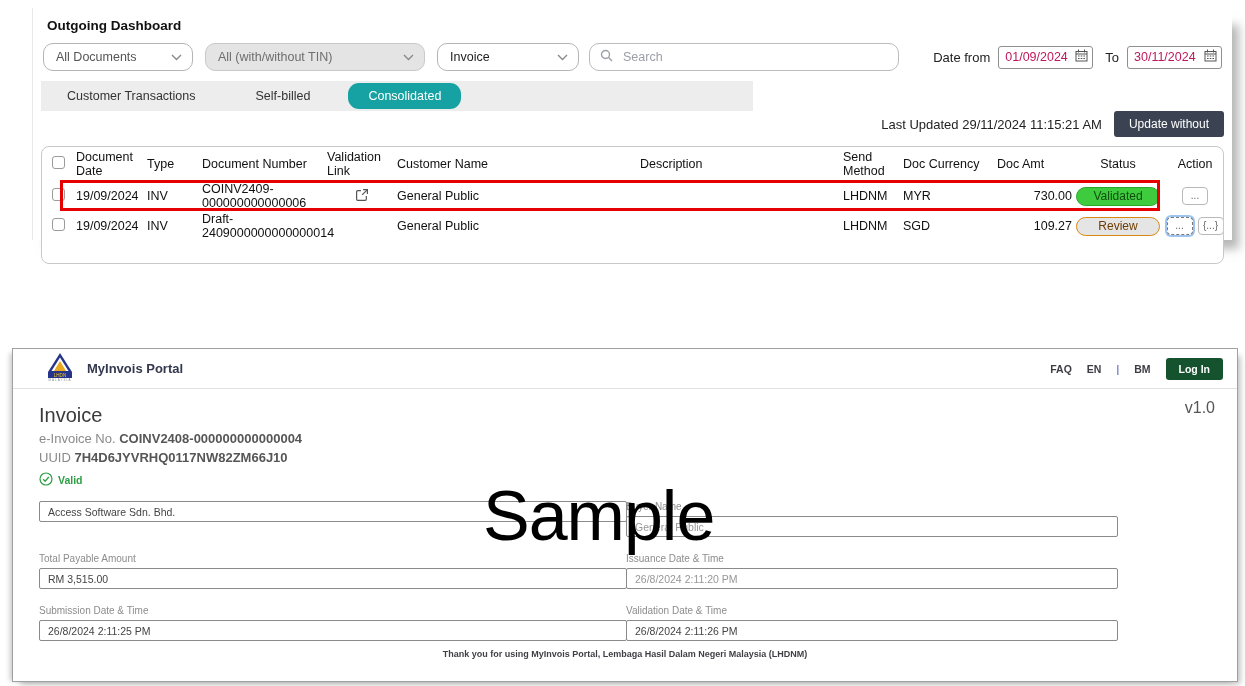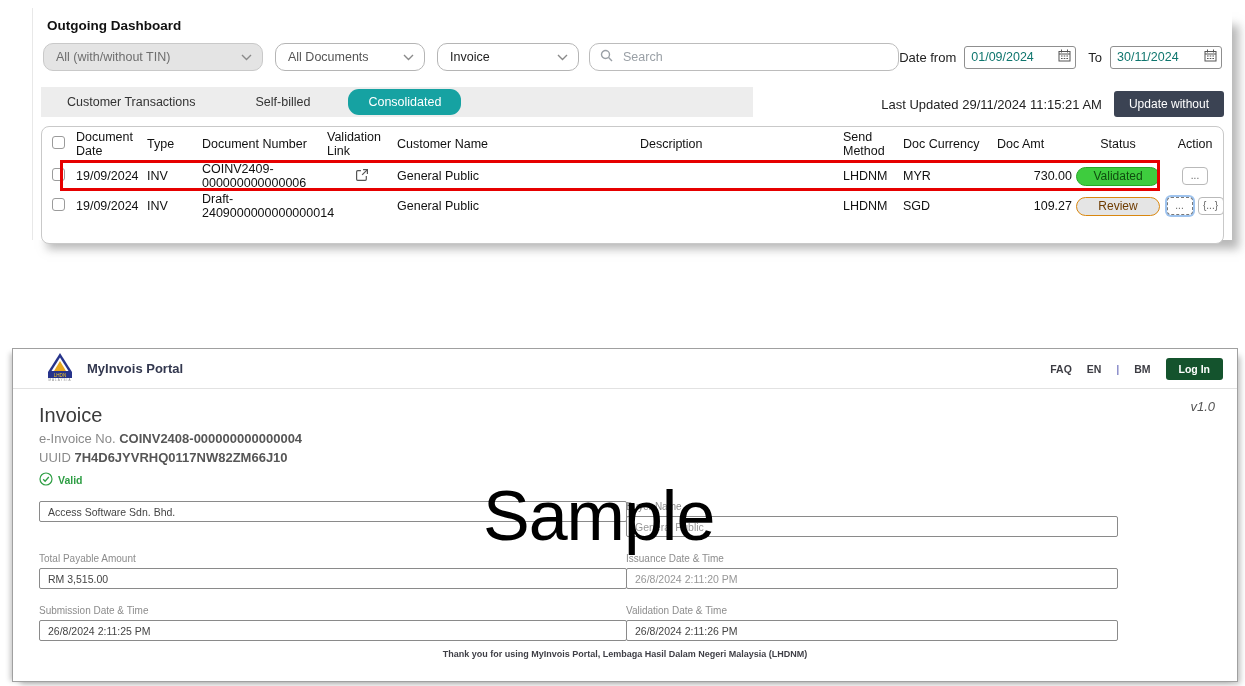--- a/index.html
+++ b/index.html
@@ -30,29 +30,29 @@
 
   .search {
     width:310px; height:28px; border:1px solid #bcbcbc; border-radius:10px;
     display:flex; align-items:center; padding:0 10px; background:#fff;
   }
   .search input { border:none; outline:none; font-size:12.5px; width:100%; margin-left:8px; color:#333; font-family:inherit; background:transparent; }
   .search input::placeholder { color:#9aa0a6; }
 
   .date-group { margin-left:auto; display:flex; align-items:center; font-size:13px; color:#222; padding-right:2px; }
   .date-box {
-    width:112px; height:23px; border:1px solid #8f8f8f; border-radius:3px;
+    width:95px; height:23px; border:1px solid #8f8f8f; border-radius:3px;
     display:flex; align-items:center; justify-content:space-between;
-    padding:0 4px 0 6px; font-size:12.5px; color:#0f766e; background:#fff;
+    padding:0 4px 0 6px; font-size:12.5px; color:#be185d; background:#fff;
   }
   .date-box.first { margin:0 10px 0 8px; }
   .date-box.second { margin-left:8px; }
   .date-to-label { margin-left:2px; }
 
-  .tabs-row { display:flex; align-items:flex-end; margin-top:16px; }
+  .tabs-row { display:flex; align-items:flex-start; margin-top:10px;flex-direction:column; }
   .tab-bar { width:712px; height:30px; background:#ededed; display:flex; align-items:center; }
   .tab { font-size:12.5px; color:#333; cursor:default; }
   .tab-customer { margin-left:26px; }
   .tab-self { margin-left:60px; }
   .tab-active {
     margin-left:38px; background:#16a2a2; color:#fff; padding:6px 20px;
     border-radius:11px; font-size:12.5px; border:none; font-family:inherit;
   }
   .status-area { margin-left:auto; display:flex; align-items:center; }
   .last-updated { font-size:13px; color:#222; margin-right:12px; }
@@ -95,21 +95,21 @@
     position:absolute; left:12px; top:348px; width:1226px; height:334px;
     background:#fff; border:1px solid #a0a0a0;
     box-shadow:-5px 2px 5px -3px rgba(0,0,0,0.22), 5px 5px 6px -3px rgba(0,0,0,0.28);
   }
   .portal-header { height:40px; border-bottom:1px solid #e2e2e2; display:flex; align-items:center; padding:0 14px 0 34px; }
   .brand { font-size:13px; font-weight:bold; color:#33384f; margin-left:14px; }
   .portal-nav { margin-left:auto; display:flex; align-items:center; gap:15px; font-size:10.5px; color:#3c3c43; font-weight:bold; }
   .nav-link { cursor:pointer; }
   .nav-divider { color:#3d42a6; font-weight:normal; }
   .login-btn { background:#14532d; color:#fff; padding:5px 13px; border-radius:3px; font-size:10.5px; border:none; font-family:inherit; font-weight:bold; cursor:pointer; }
-  .version { position:absolute; right:22px; top:50px; font-size:13px; color:#555;font-style:italic; }
+  .version { position:absolute; right:22px; top:50px; font-size:16px; color:#555; }
 
   .invoice-head { padding:15px 0 0 26px; }
   .inv-title { font-size:20px; color:#3a3a3a; }
   .inv-line { font-size:13px; color:#8a8a8a; margin-top:4px; }
   .inv-strong { color:#565656; font-weight:bold; }
   .valid-line { display:flex; align-items:center; gap:5px; margin-top:7px; font-size:10.5px; color:#2e9e44; font-weight:bold; }
 
   .field { position:absolute; }
   .f-label { font-size:10px; color:#8c8c8c; margin-bottom:4px; }
   .f-input {
@@ -133,28 +133,28 @@
     font-size:9px; font-weight:bold; color:#3f3f46;
   }
 </style>
 </head>
 <body>
 
 <div class="dashboard">
   <div class="dash-title">Outgoing Dashboard</div>
 
   <div class="filter-row">
+    <div class="dd dd-docs">
+      <span>All Documents</span>
+      <span><svg width="11" height="7" viewBox="0 0 11 7">
+            <path d="M1 1l4.5 4.5L10 1" fill="none" stroke="#8a8a8a" stroke-width="1.4"></path>
+          </svg></span>
+    </div>
     <div class="dd dd-tin">
       <span>All (with/without TIN)</span>
-      <span><svg width="11" height="7" viewBox="0 0 11 7">
-            <path d="M1 1l4.5 4.5L10 1" fill="none" stroke="#8a8a8a" stroke-width="1.4"></path>
-          </svg></span>
-    </div>
-    <div class="dd dd-docs">
-      <span>All Documents</span>
       <span><svg width="11" height="7" viewBox="0 0 11 7">
             <path d="M1 1l4.5 4.5L10 1" fill="none" stroke="#8a8a8a" stroke-width="1.4"></path>
           </svg></span>
     </div>
     <div class="dd dd-kind">
       <span>Invoice</span>
       <span><svg width="11" height="7" viewBox="0 0 11 7">
             <path d="M1 1l4.5 4.5L10 1" fill="none" stroke="#8a8a8a" stroke-width="1.4"></path>
           </svg></span>
     </div>

